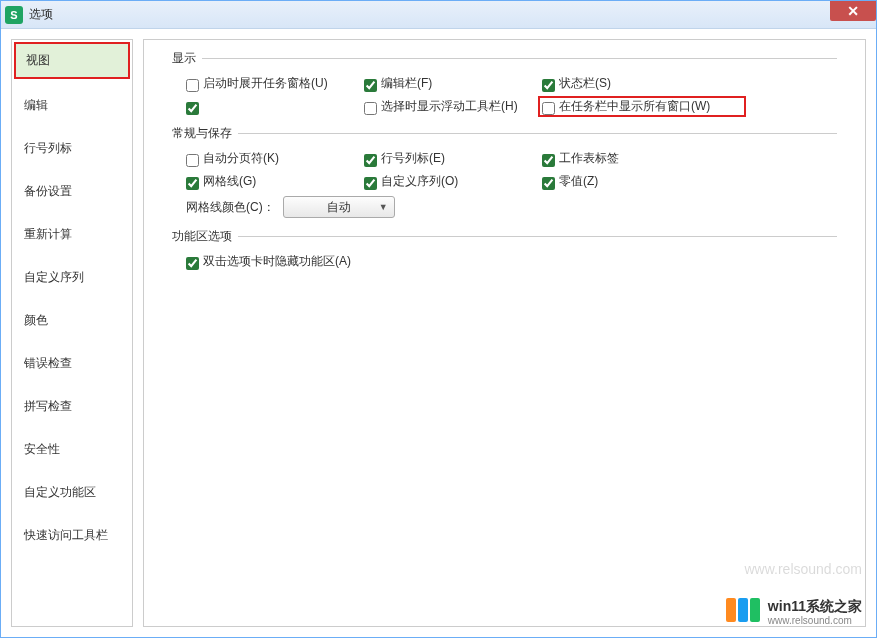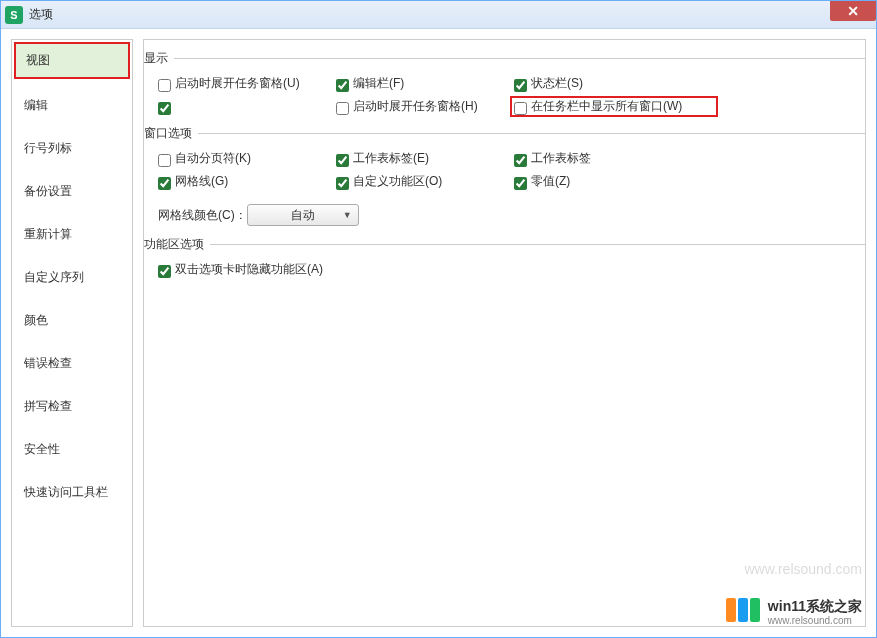--- a/index.html
+++ b/index.html
@@ -71,21 +71,21 @@
       color: #333;
       margin-bottom: 10px;
     }
     .sidebar-item.active {
       background: #e2f1d9;
       border: 2px solid #e02020;
     }
     .content {
       flex: 1;
       border: 1px solid #ccc;
-      padding: 10px 0;
+      padding: 10px 28px;
       overflow: auto;
     }
     .section { margin-bottom: 10px; }
     .section-header {
       display: flex;
       align-items: center;
       margin-bottom: 8px;
     }
     .section-title {
       color: #333;
@@ -114,23 +114,23 @@
       padding: 0 2px;
       margin: -2px -4px;
     }
     input[type="checkbox"] {
       width: 13px; height: 13px;
       accent-color: #2a7a3a;
     }
     .dropdown-row {
       display: flex;
       align-items: center;
-      gap: 0;
+      gap: 8px;
       padding-left: 14px;
-      margin-top: 14px;
+      margin-top: 6px;
     }
     .dropdown {
       width: 112px;
       height: 22px;
       border: 1px solid #aaa;
       border-radius: 3px;
       background: linear-gradient(#fdfdfd, #e8e8e8);
       display: flex;
       align-items: center;
       justify-content: center;
@@ -190,20 +190,21 @@
         <div class="sidebar-item active">视图</div>
         <div class="sidebar-item">编辑</div>
         <div class="sidebar-item">行号列标</div>
         <div class="sidebar-item">备份设置</div>
         <div class="sidebar-item">重新计算</div>
         <div class="sidebar-item">自定义序列</div>
         <div class="sidebar-item">颜色</div>
         <div class="sidebar-item">错误检查</div>
         <div class="sidebar-item">拼写检查</div>
         <div class="sidebar-item">安全性</div>
+        <div class="sidebar-item">自定义功能区</div>
         <div class="sidebar-item">快速访问工具栏</div>
       </div>
 
     <div class="content">
 
       <div class="section">
         <div class="section-header">
           <span class="section-title">显示</span>
           <div class="section-line"></div>
         </div>
@@ -218,54 +219,54 @@
             </label>
             <label class="checkbox-item">
               <input type="checkbox" checked="" style="">
               <span>状态栏(S)</span>
             </label>
             <label class="checkbox-item">
               <input type="checkbox" checked="" style="">
             </label>
             <label class="checkbox-item">
               <input type="checkbox" style="">
-              <span>启动时展开任务窗格(H)</span>
+              <span>选择时显示浮动工具栏(H)</span>
             </label>
             <label class="checkbox-item highlighted">
               <input type="checkbox" style="">
               <span>在任务栏中显示所有窗口(W)</span>
             </label>
           </div>
       </div>
 
       <div class="section">
         <div class="section-header">
-          <span class="section-title">窗口选项</span>
+          <span class="section-title">常规与保存</span>
           <div class="section-line"></div>
         </div>
         <div class="options-grid" id="window-grid">
             <label class="checkbox-item">
               <input type="checkbox" style="">
               <span>自动分页符(K)</span>
             </label>
             <label class="checkbox-item">
               <input type="checkbox" checked="" style="">
-              <span>工作表标签(E)</span>
+              <span>行号列标(E)</span>
             </label>
             <label class="checkbox-item">
               <input type="checkbox" checked="" style="">
               <span>工作表标签</span>
             </label>
             <label class="checkbox-item">
               <input type="checkbox" checked="" style="">
               <span>网格线(G)</span>
             </label>
             <label class="checkbox-item">
               <input type="checkbox" checked="" style="">
-              <span>自定义功能区(O)</span>
+              <span>自定义序列(O)</span>
             </label>
             <label class="checkbox-item">
               <input type="checkbox" checked="" style="">
               <span>零值(Z)</span>
             </label>
           </div>
         <div class="dropdown-row">
           <span>网格线颜色(C)：</span>
           <div class="dropdown">
             <span>自动</span>

